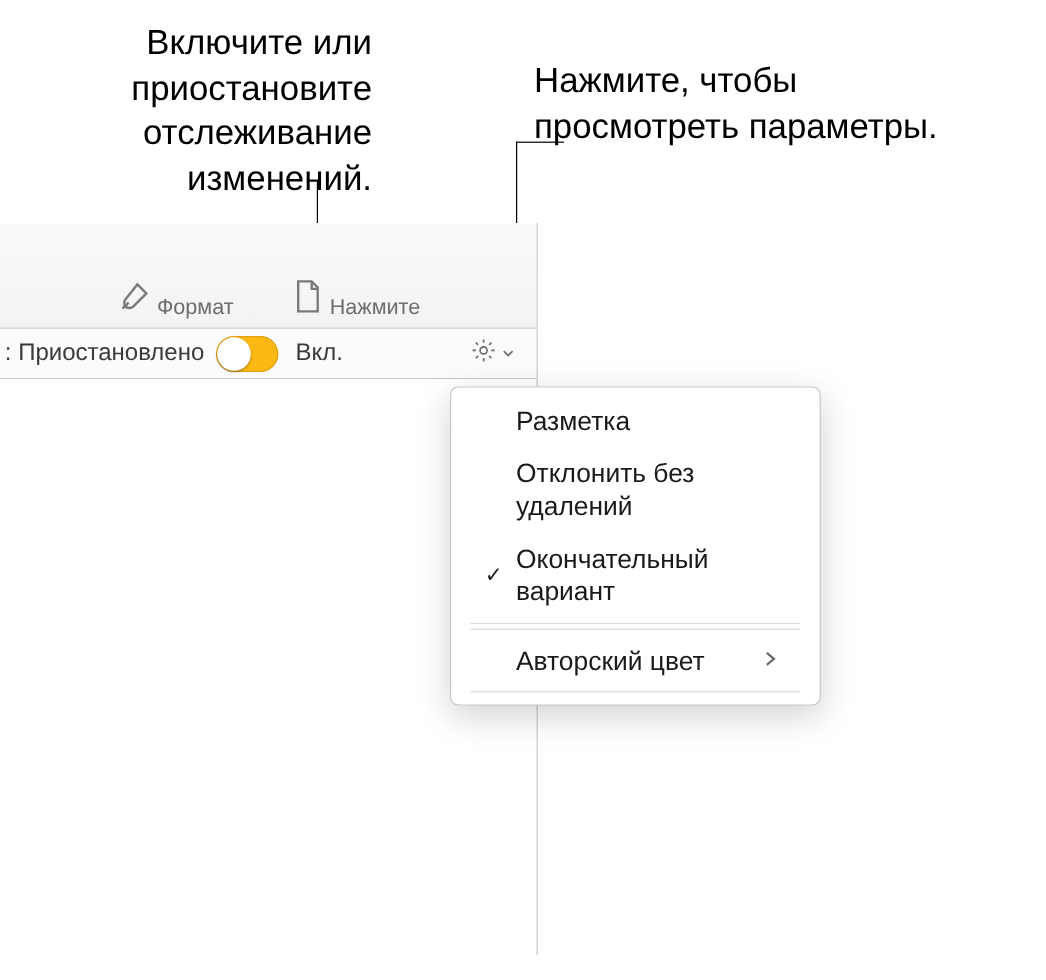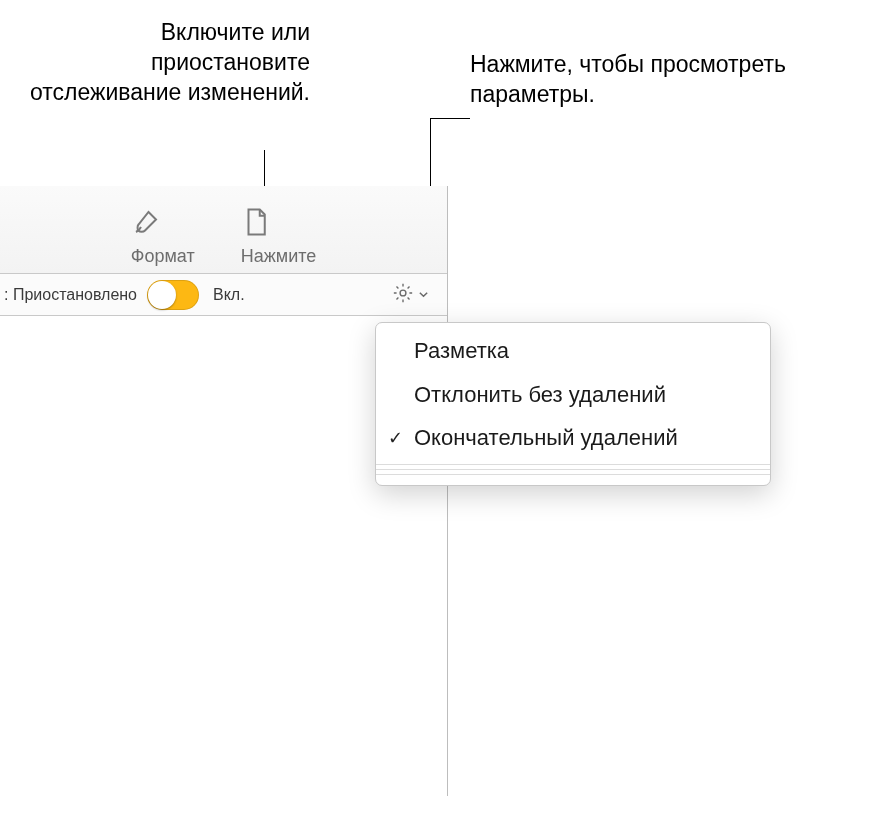--- a/index.html
+++ b/index.html
@@ -9,27 +9,27 @@
     height: 817px;
     font-family: -apple-system, "Helvetica Neue", Helvetica, Arial, sans-serif;
     background: #ffffff;
     position: relative;
     overflow: hidden;
   }
 
   
   .callout {
     position: absolute;
-    font-size: 23px;
+    font-size: 29px;
     line-height: 1.3;
     color: #000;
     text-align: right;
   }
   .callout.left { left: 0; top: 18px; width: 310px; }
-  .callout.right { left: 470px; top: 50px; width: 370px; text-align: left; }
+  .callout.right { left: 445px; top: 50px; width: 370px; text-align: left; }
 
   
   .leader {
     position: absolute;
     background: #000;
   }
   .leader.l1v { left: 264px; top: 150px; width: 1px; height: 145px; }
   .leader.l2h { left: 430px; top: 118px; width: 40px; height: 1px; }
   .leader.l2v { left: 430px; top: 118px; width: 1px; height: 178px; }
 
@@ -50,36 +50,36 @@
     display: flex;
     align-items: flex-end;
     justify-content: center;
     gap: 46px;
     padding-bottom: 6px;
     background: linear-gradient(#fafafa, #f3f3f3);
     border-bottom: 1px solid #c9c9c9;
   }
   .tool-btn {
     display: flex;
-    flex-direction: column;
-    align-items: flex-start;
+    flex-direction: row;
+    align-items: flex-end;
     color: #6d6d6d;
     font-size: 18px;
     gap: 4px;
     user-select: none;
   }
   .tool-btn svg { width: 30px; height: 30px; fill: none; stroke: #7a7a7a; stroke-width: 1.6; }
 
   
   .track-bar {
     height: 42px;
     display: flex;
     align-items: center;
     padding: 0 10px 0 0;
-    font-size: 16px;
+    font-size: 20px;
     color: #3a3a3a;
     border-bottom: 1px solid #c9c9c9;
     background: #fbfbfb;
     gap: 10px;
   }
   .track-bar .status-left {
     flex: 0 0 auto;
     white-space: nowrap;
     overflow: hidden;
     padding-left: 4px;
@@ -125,26 +125,26 @@
   .content-region {
     height: calc(100% - 88px - 42px);
     background: #fff;
   }
 
   
   .popup {
     position: absolute;
     left: 375px;
     top: 322px;
-    width: 396px;
+    width: 309px;
     background: #ffffff;
     border: 1px solid #c8c8c8;
     border-radius: 7px;
     box-shadow: 0 8px 28px rgba(0,0,0,0.18);
-    padding: 6px 0;
+    padding: 6px 16px;
     font-size: 22px;
     color: #1a1a1a;
   }
   .popup .item {
     position: relative;
     display: flex;
     align-items: center;
     padding: 8px 20px 8px 38px;
     line-height: 1.25;
   }
@@ -227,18 +227,26 @@
 
 <div class="popup">
   <div class="item">
     <span>Разметка</span>
   </div>
   <div class="item">
     <span>Отклонить без удалений</span>
   </div>
   <div class="item">
     <span class="check">✓</span>
-    <span>Окончательный удалений</span>
+    <span>Окончательный вариант</span>
   </div>
   <div class="sep"></div>
   <div class="sep"></div>
+  <div class="item">
+    <span>Авторский цвет</span>
+    <span class="sub">
+      <svg width="10" height="14" viewBox="0 0 10 14">
+          <path d="M2 2l6 5-6 5" stroke="#6a6a6a" stroke-width="1.8" fill="none"></path>
+        </svg>
+    </span>
+  </div>
   <div class="sep"></div>
 </div>
 
 </body></html>

